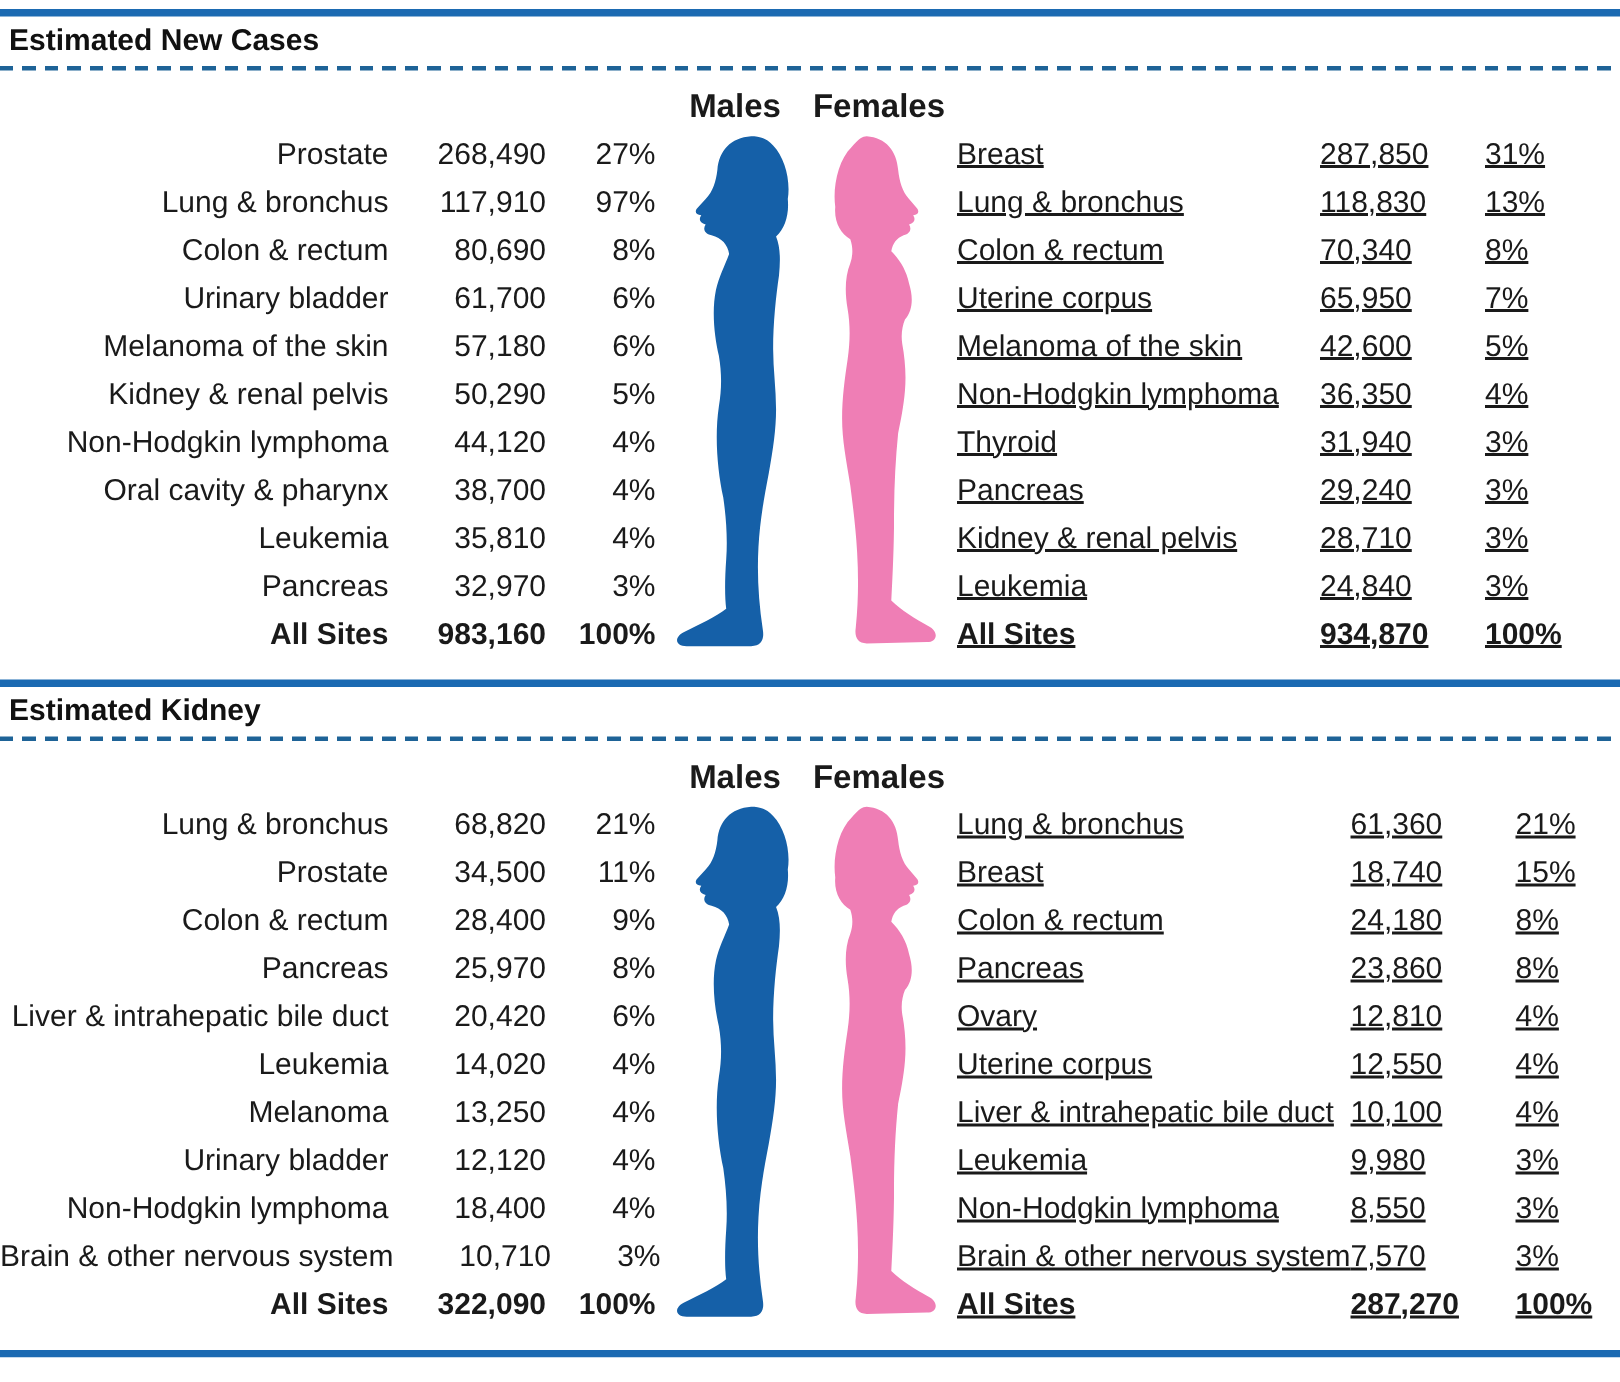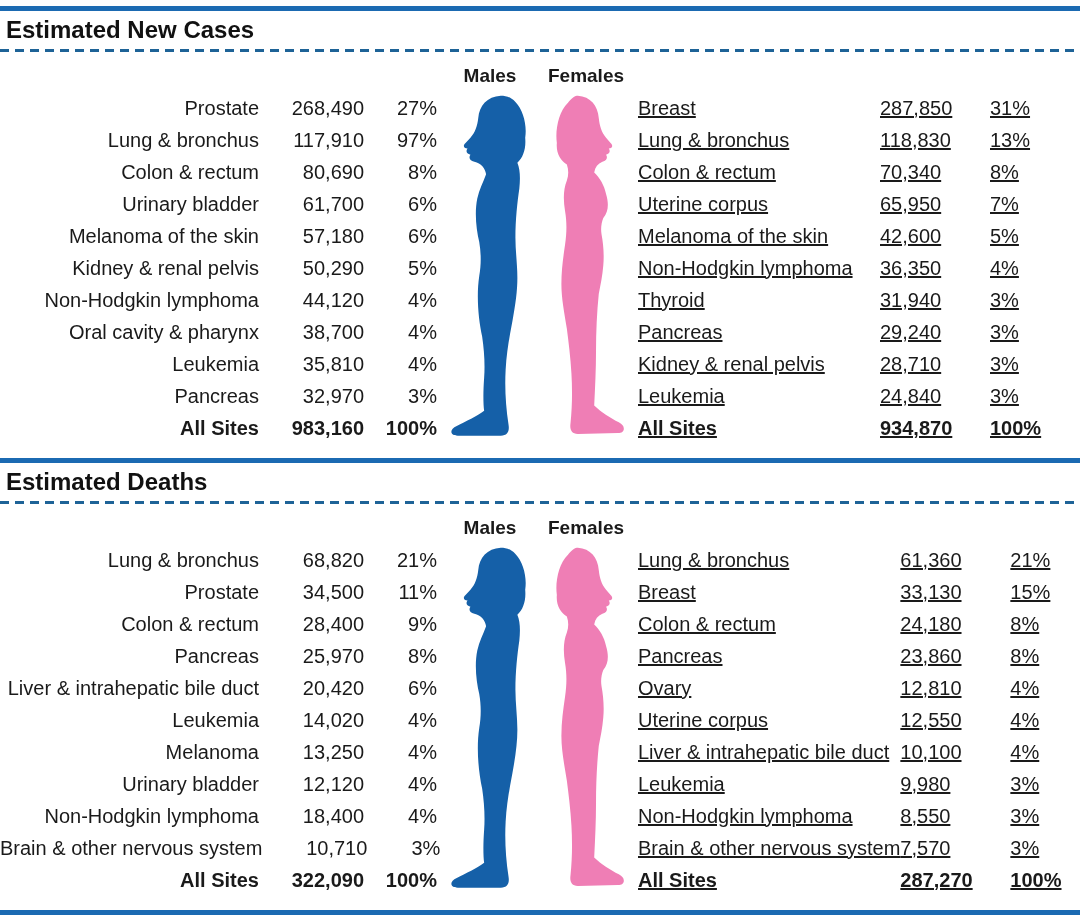--- a/index.html
+++ b/index.html
@@ -1,23 +1,23 @@
 <!DOCTYPE html>
 <html><head>
 <meta charset="utf-8">
 <style>
   html,body{margin:0;padding:0;background:#ffffff;}
   body{font-family:"Liberation Sans","DejaVu Sans",sans-serif;color:#1a1a1a;}
   .page{width:1080px;box-sizing:border-box;padding-top:6px;background:#fff;}
   .rule{height:5px;background:#1B6AB2;}
   .dashed-rule{height:3px;background:repeating-linear-gradient(90deg,#1E6397 0 9px,transparent 9px 15px);}
-  .section-title{font-size:24px;font-weight:bold;padding:5px 0 5px 6px;color:#111;}
+  .section-title{font-size:20px;font-weight:bold;padding:5px 0 5px 6px;color:#111;}
   .section-body{display:grid;grid-template-columns:440px 100px 92px 1fr;grid-template-rows:32px auto;
                 padding:8px 0 14px 0;}
-  .gender-header{font-size:19px;font-weight:bold;text-align:center;align-self:center;}
+  .gender-header{font-size:22px;font-weight:bold;text-align:center;align-self:center;}
   .male-h{grid-column:2;grid-row:1;}
   .female-h{grid-column:3;grid-row:1;}
   .tbl{grid-row:2;}
   .tbl.left{grid-column:1;}
   .tbl.right{grid-column:4;text-decoration:underline;}
   .row{display:grid;height:32px;align-items:center;font-size:20px;}
   .tbl.left .row{grid-template-columns:1fr 105px 73px;padding-right:3px;}
   .tbl.right .row{grid-template-columns:1fr 110px 82px;padding:0 8px 0 6px;}
   .cell{white-space:nowrap;}
   .tbl.left .cell{text-align:right;}
@@ -187,21 +187,21 @@
 
         <div class="row bold">
           <span class="cell label">All Sites</span>
           <span class="cell num">934,870</span>
           <span class="cell pct">100%</span>
         </div>
       </div>
   </div>
 
   <div class="rule"></div>
-  <div class="section-title">Estimated Deaths</div>
+  <div class="section-title">Estimated Kidney</div>
   <div class="dashed-rule"></div>
 
   <div class="section-body">
     <div class="gender-header male-h">Males</div>
     <div class="gender-header female-h">Females</div>
 
     <div class="tbl left">
 
         <div class="row">
           <span class="cell label">Lung &amp; bronchus</span>
@@ -285,21 +285,21 @@
     <div class="tbl right">
 
         <div class="row">
           <span class="cell label">Lung &amp; bronchus</span>
           <span class="cell num">61,360</span>
           <span class="cell pct">21%</span>
         </div>
 
         <div class="row">
           <span class="cell label">Breast</span>
-          <span class="cell num">33,130</span>
+          <span class="cell num">18,740</span>
           <span class="cell pct">15%</span>
         </div>
 
         <div class="row">
           <span class="cell label">Colon &amp; rectum</span>
           <span class="cell num">24,180</span>
           <span class="cell pct">8%</span>
         </div>
 
         <div class="row">

